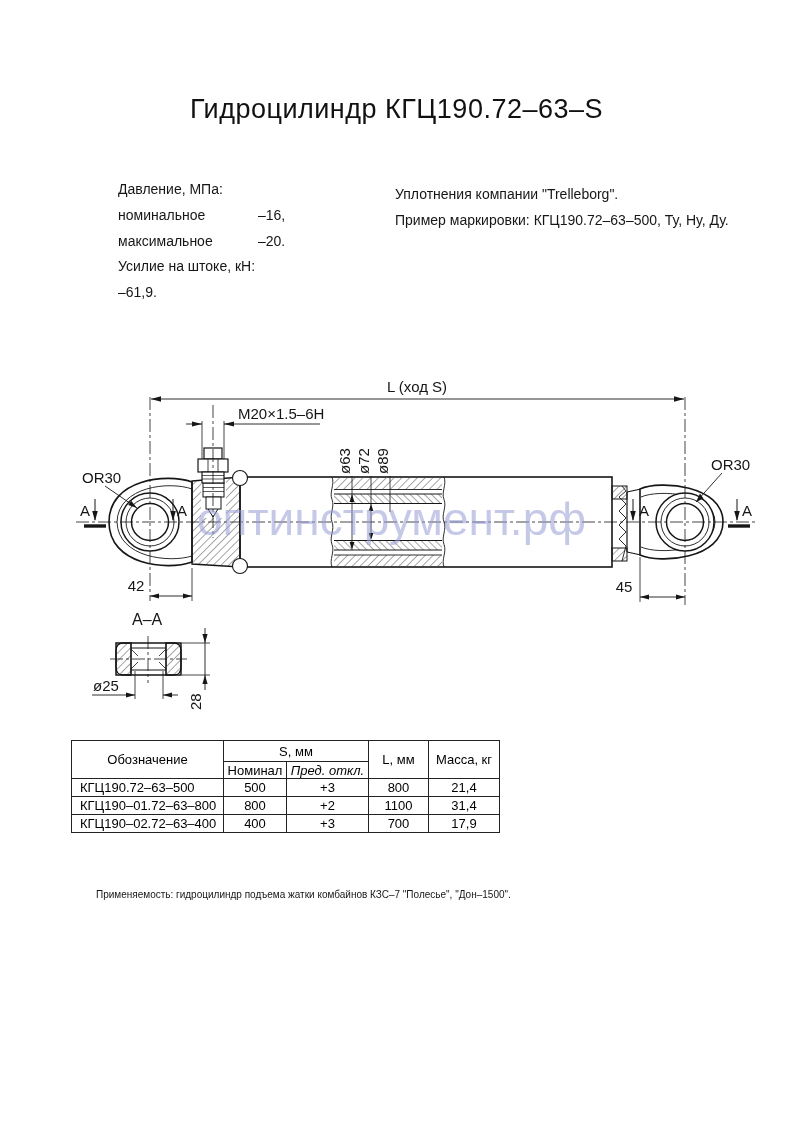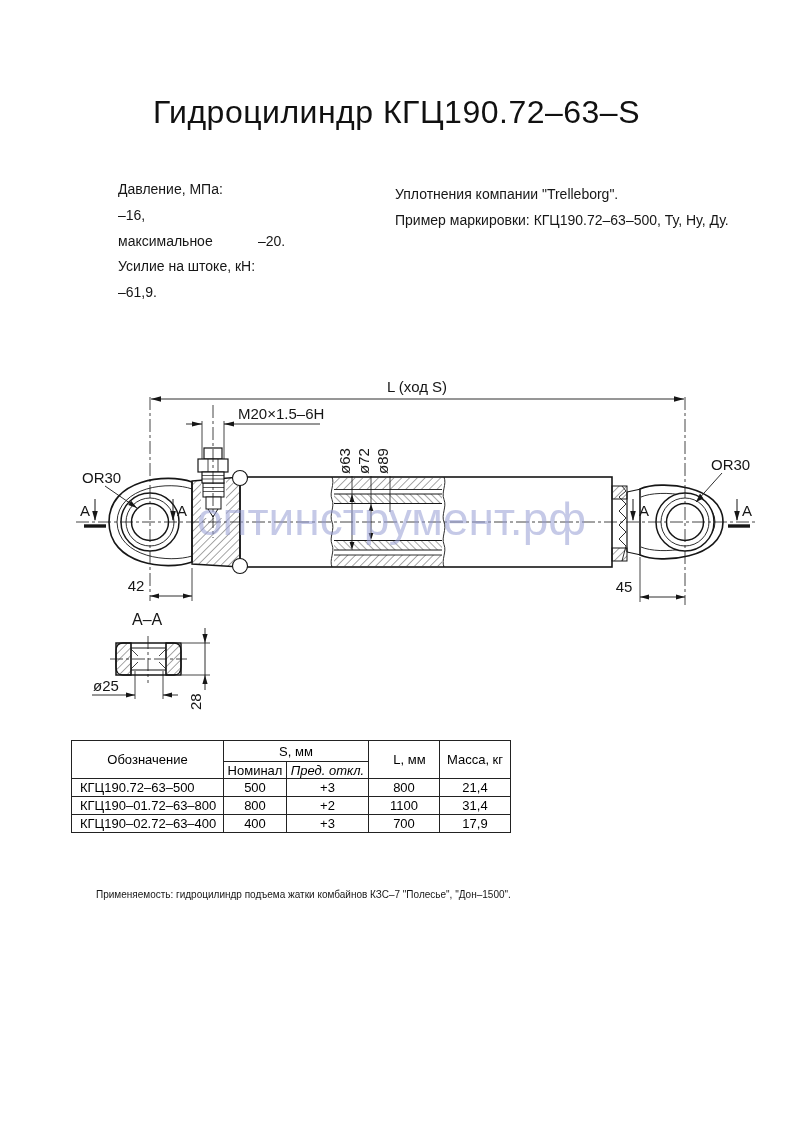--- a/index.html
+++ b/index.html
@@ -3,21 +3,21 @@
 <meta charset="utf-8">
 <style>
   html,body{margin:0;padding:0;}
   body{
     width:793px;height:1123px;position:relative;background:#ffffff;
     font-family:"Liberation Sans",sans-serif;color:#161616;overflow:hidden;
   }
   .abs{position:absolute;}
   .title{
     left:0;right:0;top:94px;text-align:center;
-    font-size:32px;letter-spacing:0.5px;color:#111;
+    font-size:27px;letter-spacing:0.5px;color:#111;
   }
   .spec-block{left:118px;top:177px;font-size:14px;line-height:25.8px;width:230px;}
   .spec-row{display:flex;}
   .spec-label{width:140px;}
   .notes-block{left:395px;top:182px;font-size:14px;line-height:25.5px;}
   .footer-note{left:88px;top:889px;font-size:10px;margin-left:8px;}
   .watermark{
     left:197px;top:492px;font-size:46px;letter-spacing:0px;
     color:rgba(150,156,212,0.55);white-space:nowrap;z-index:5;
   }
@@ -27,34 +27,35 @@
     position:absolute;left:71px;top:740px;border-collapse:collapse;
     font-size:13px;color:#000000;table-layout:fixed;
   }
   table.dim-table td,table.dim-table th{
     border:1px solid #222;padding:0;text-align:center;font-weight:normal;
     height:17px;line-height:15px;overflow:hidden;white-space:nowrap;
   }
   table.dim-table .c-des{width:151px;}
   table.dim-table .c-nom{width:62px;margin-left:16px;}
   table.dim-table .c-dev{width:81px;font-style:italic;}
-  table.dim-table .c-l{width:59px;padding-left:11px;}
+  table.dim-table .c-l{width:59px;}
   table.dim-table .c-m{width:70px;}
   table.dim-table td.des{text-align:left;padding-left:8px;}
   table.dim-table tr.hr1 th{height:20px;}
   table.dim-table tr.hr2 th{height:16px;}
 </style>
 </head>
 <body>
 
 <div class="abs title">Гидроцилиндр КГЦ190.72–63–S</div>
 
 <div class="abs spec-block">
   <div class="spec-row">Давление, МПа:</div>
   <div class="spec-row">
+    <span class="spec-label">номинальное</span>
     <span class="spec-value">–16,</span>
   </div>
   <div class="spec-row">
     <span class="spec-label">максимальное</span>
     <span class="spec-value">–20.</span>
   </div>
   <div class="spec-row">Усилие на штоке, кН:</div>
   <div class="spec-row">
     <span class="spec-value">–61,9.</span>
   </div>

